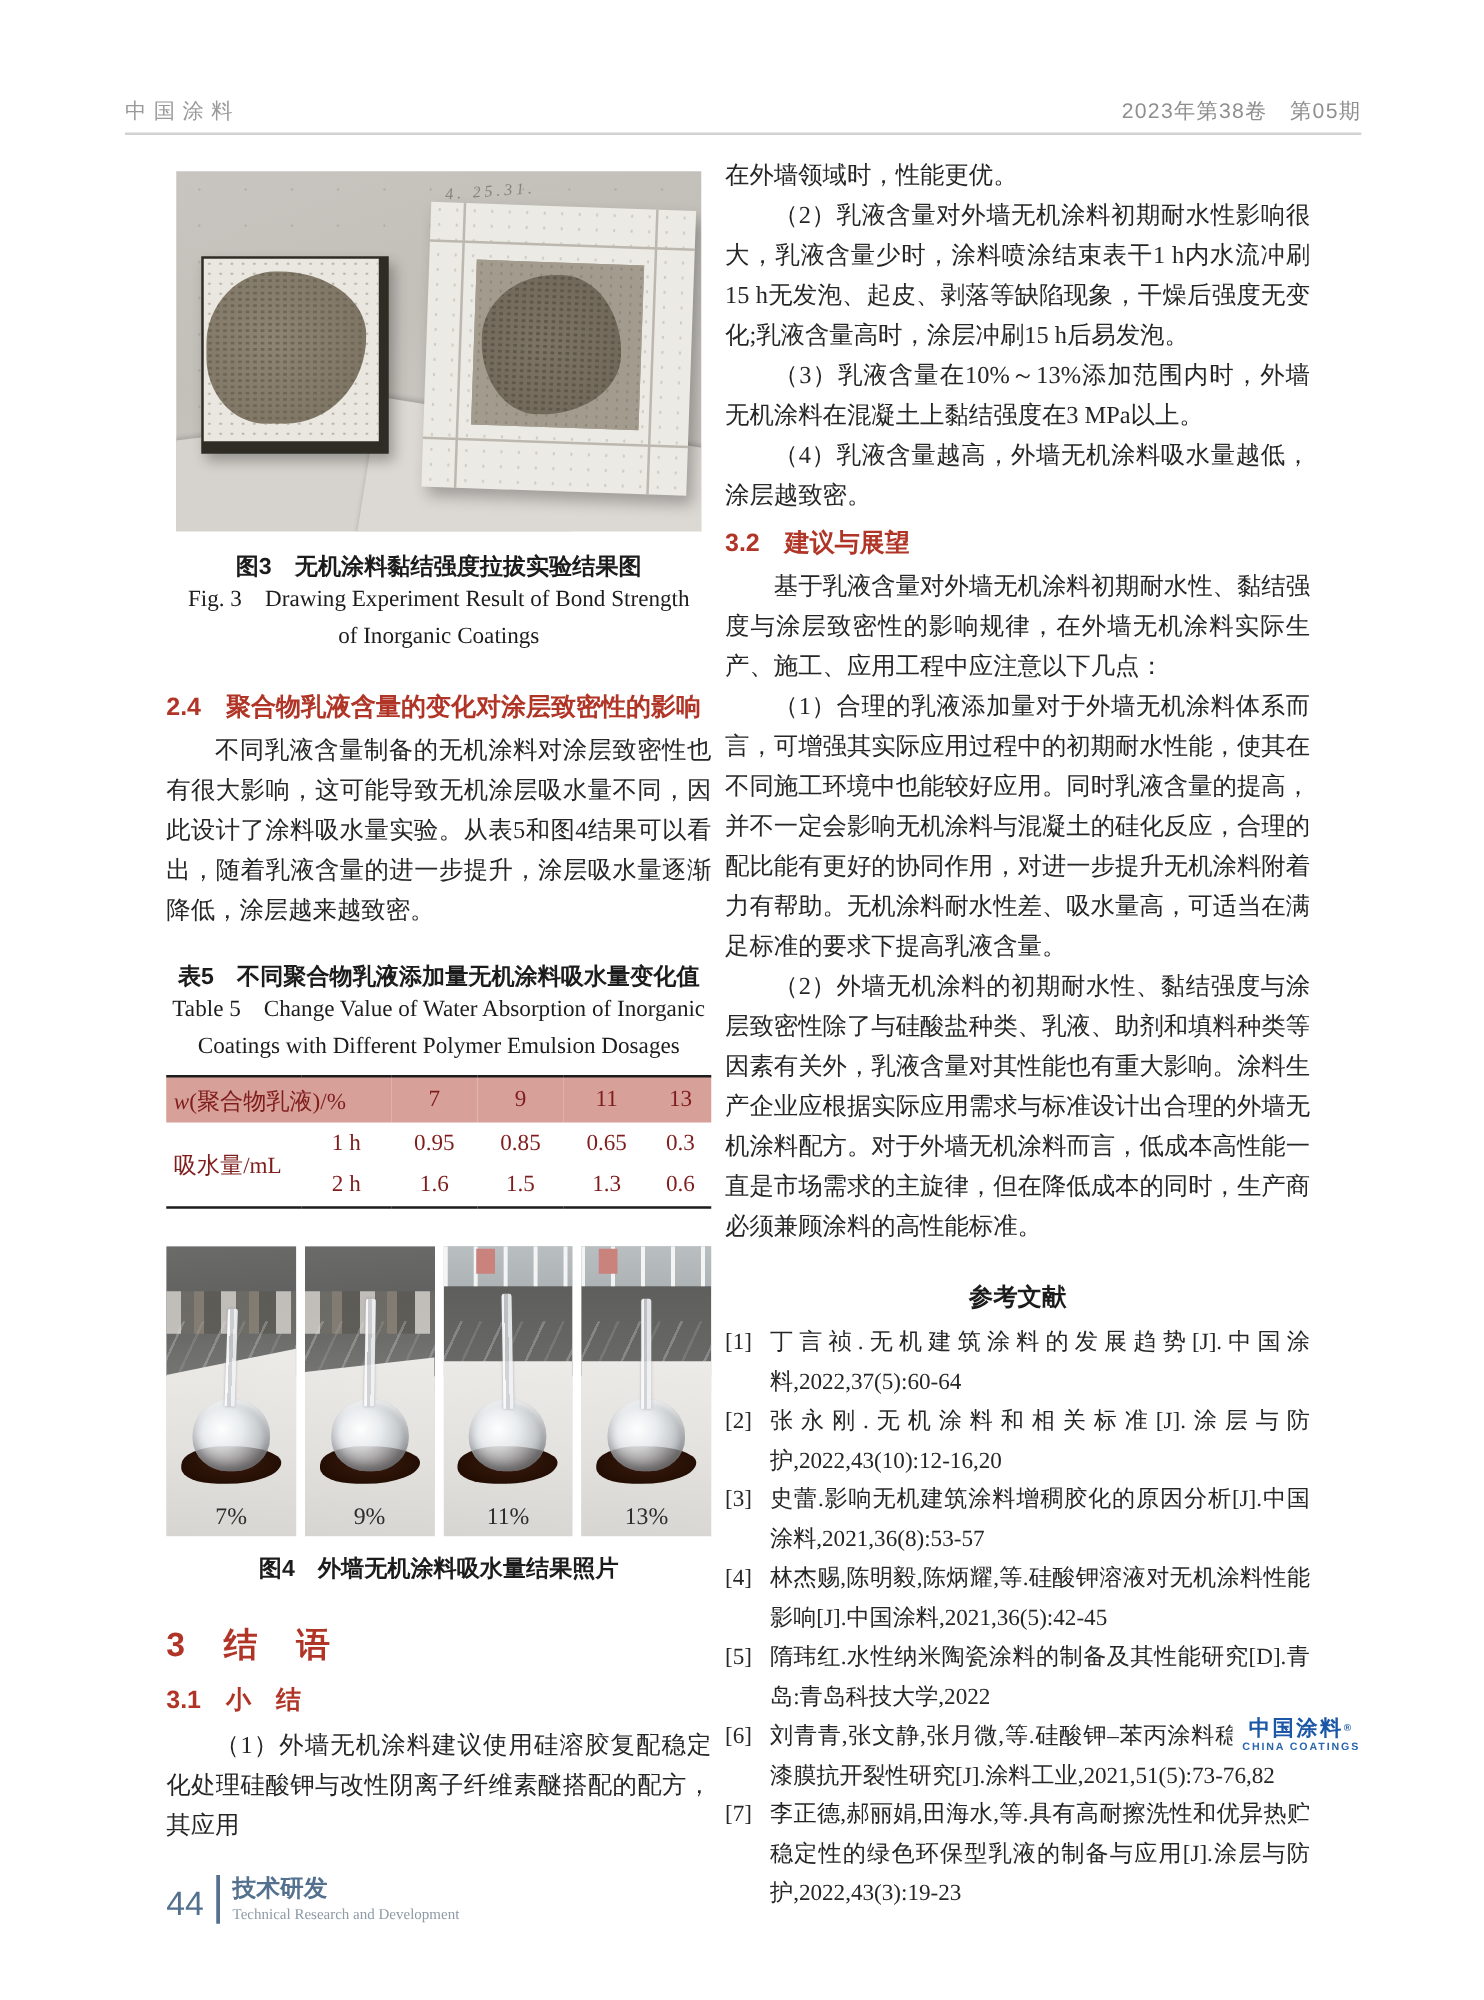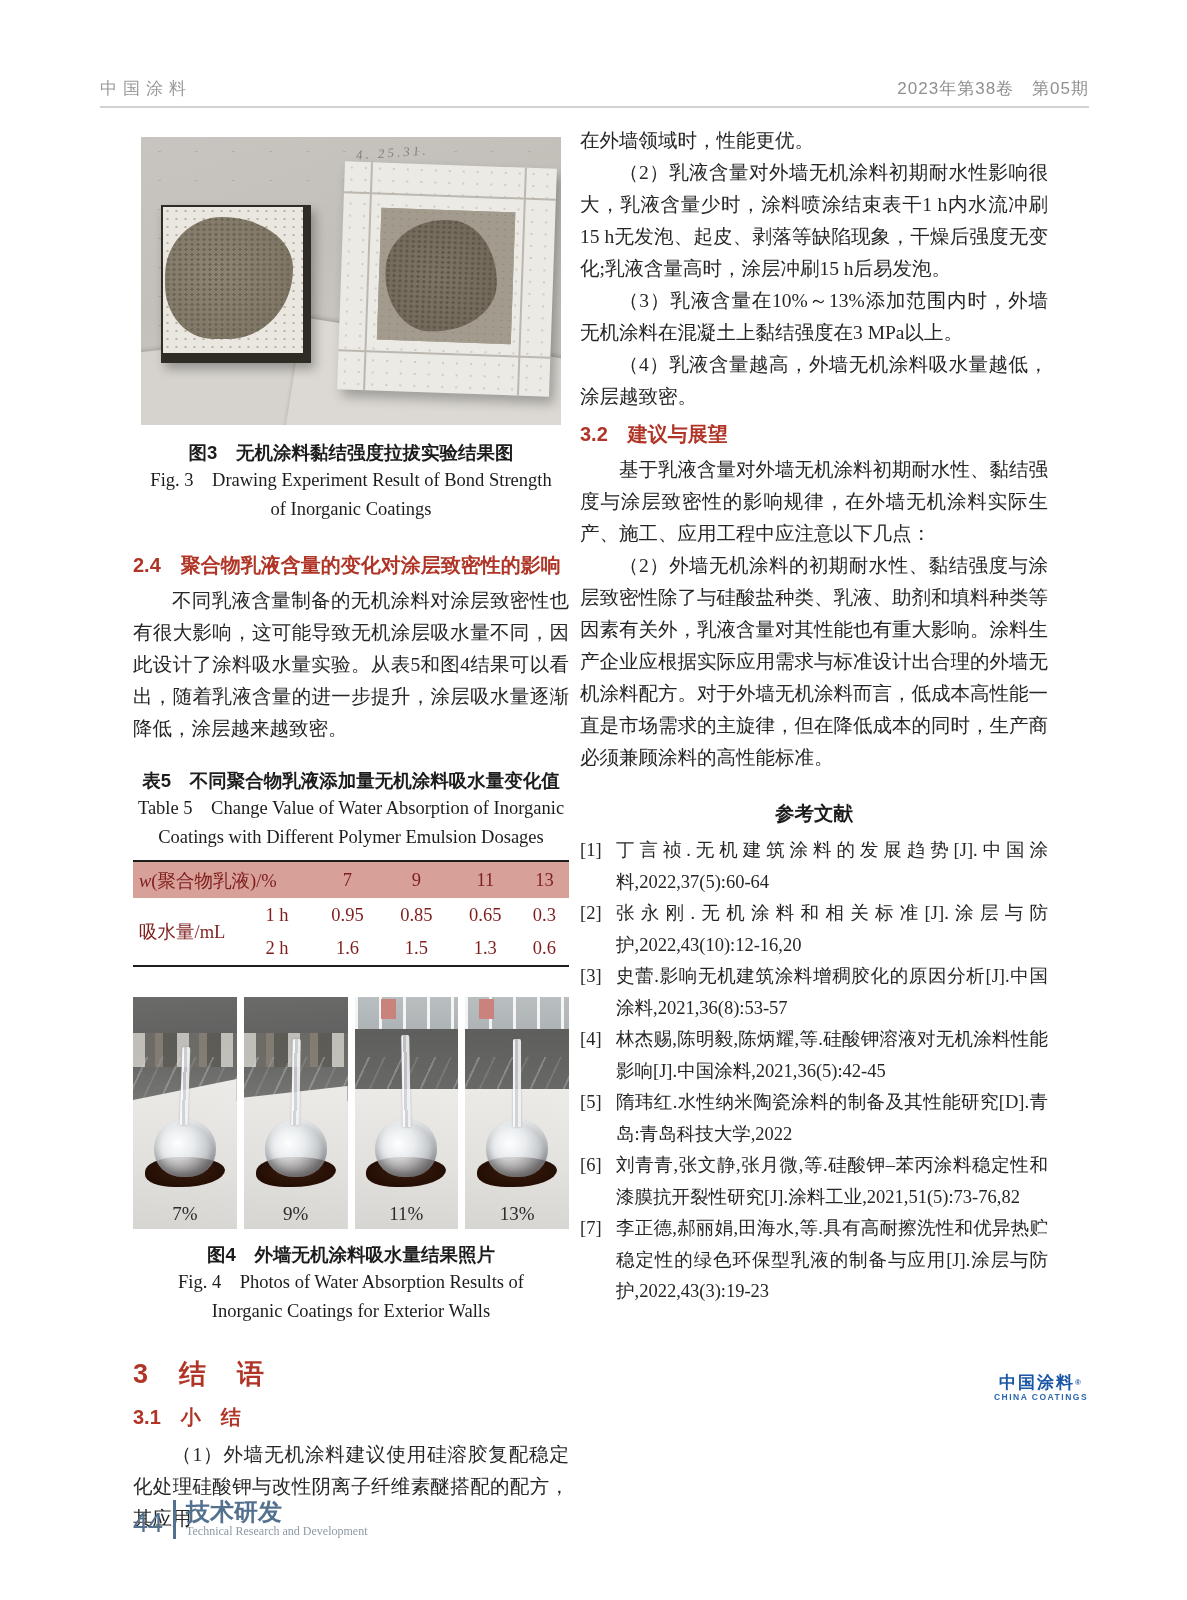--- a/index.html
+++ b/index.html
@@ -135,21 +135,21 @@
   
   .logo { position:absolute; left:986px; top:1374px; width:110px; text-align:center;
           font-family:"Liberation Sans","DejaVu Sans",sans-serif; background:#ffffff; }
   .logo-zh { color:#1b57a6; font-weight:bold; font-size:17px; letter-spacing:2px; line-height:18px; }
   .logo-reg { font-size:8px; vertical-align:top; color:#1b57a6; }
   .logo-en { color:#2a66ad; font-size:8.5px; font-weight:bold; letter-spacing:1.5px; line-height:10px; }
   .pg-footer { position:absolute; left:133px; top:1500px; display:flex; align-items:flex-end;
           font-family:"Liberation Sans","DejaVu Sans",sans-serif; }
   .pg-num { font-size:27px; color:#53718f; margin-right:10px; align-self:flex-end; }
   .footer-col { border-left:3px solid #53718f; padding-left:10px; }
-  .footer-zh { font-size:24px; font-weight:bold; color:#53718f; line-height:24px; }
+  .footer-zh { font-size:19px; font-weight:bold; color:#53718f; line-height:24px; }
   .footer-en { font-size:12px; color:#8d9aa6; font-family:"Liberation Serif","DejaVu Serif",serif; }
 
   .mt6{margin-top:6px;} .mt8{margin-top:8px;} .mt12{margin-top:12px;} .mt14{margin-top:14px;}
   .mt22{margin-top:22px;} .mt26{margin-top:26px;} .mt28{margin-top:28px;} .mt30{margin-top:30px;}
 </style>
 </head>
 <body>
 
 <div class="page">
 
@@ -252,35 +252,35 @@
         <div class="f4-poster" style="left:14px"></div>
         <div class="f4-sheet"></div>
         <div class="f4-board"></div>
         <div class="f4-putty"></div>
         <div class="f4-dome"></div>
         <div class="f4-tube"></div>
         <div class="f4-label">13%</div>
       </div>
     </div>
     <div class="cap-zh mt12">图4　外墙无机涂料吸水量结果照片</div>
-    <div class="cap-en" style="max-width:420px;margin:0 auto;">Fig. 4　Photos of Water Absorption Results of Inorganic Coatings for Exterior Walls</div>
 
     <h2 class="sec-big mt30">3　结　语</h2>
     <h3 class="sec mt12">3.1　小　结</h3>
     <p class="body mt8">（1）外墙无机涂料建议使用硅溶胶复配稳定化处理硅酸钾与改性阴离子纤维素醚搭配的配方，其应用</p>
   </div>
 
   <div class="col col-right">
     <p class="body noindent">在外墙领域时，性能更优。</p>
     <p class="body">（2）乳液含量对外墙无机涂料初期耐水性影响很大，乳液含量少时，涂料喷涂结束表干1 h内水流冲刷15 h无发泡、起皮、剥落等缺陷现象，干燥后强度无变化;乳液含量高时，涂层冲刷15 h后易发泡。</p>
     <p class="body">（3）乳液含量在10%～13%添加范围内时，外墙无机涂料在混凝土上黏结强度在3 MPa以上。</p>
     <p class="body">（4）乳液含量越高，外墙无机涂料吸水量越低，涂层越致密。</p>
 
     <h3 class="sec mt8">3.2　建议与展望</h3>
     <p class="body mt6">基于乳液含量对外墙无机涂料初期耐水性、黏结强度与涂层致密性的影响规律，在外墙无机涂料实际生产、施工、应用工程中应注意以下几点：</p>
+    <p class="body">（1）合理的乳液添加量对于外墙无机涂料体系而言，可增强其实际应用过程中的初期耐水性能，使其在不同施工环境中也能较好应用。同时乳液含量的提高，并不一定会影响无机涂料与混凝土的硅化反应，合理的配比能有更好的协同作用，对进一步提升无机涂料附着力有帮助。无机涂料耐水性差、吸水量高，可适当在满足标准的要求下提高乳液含量。</p>
     <p class="body">（2）外墙无机涂料的初期耐水性、黏结强度与涂层致密性除了与硅酸盐种类、乳液、助剂和填料种类等因素有关外，乳液含量对其性能也有重大影响。涂料生产企业应根据实际应用需求与标准设计出合理的外墙无机涂料配方。对于外墙无机涂料而言，低成本高性能一直是市场需求的主旋律，但在降低成本的同时，生产商必须兼顾涂料的高性能标准。</p>
 
     <div class="refs-head mt26">参考文献</div>
     <ol class="refs">
       <li>
           <span class="ref-num">[1]</span>
           <span class="ref-text">丁言祯.无机建筑涂料的发展趋势[J].中国涂料,2022,37(5):60-64</span>
         </li>
       <li>
           <span class="ref-num">[2]</span>

